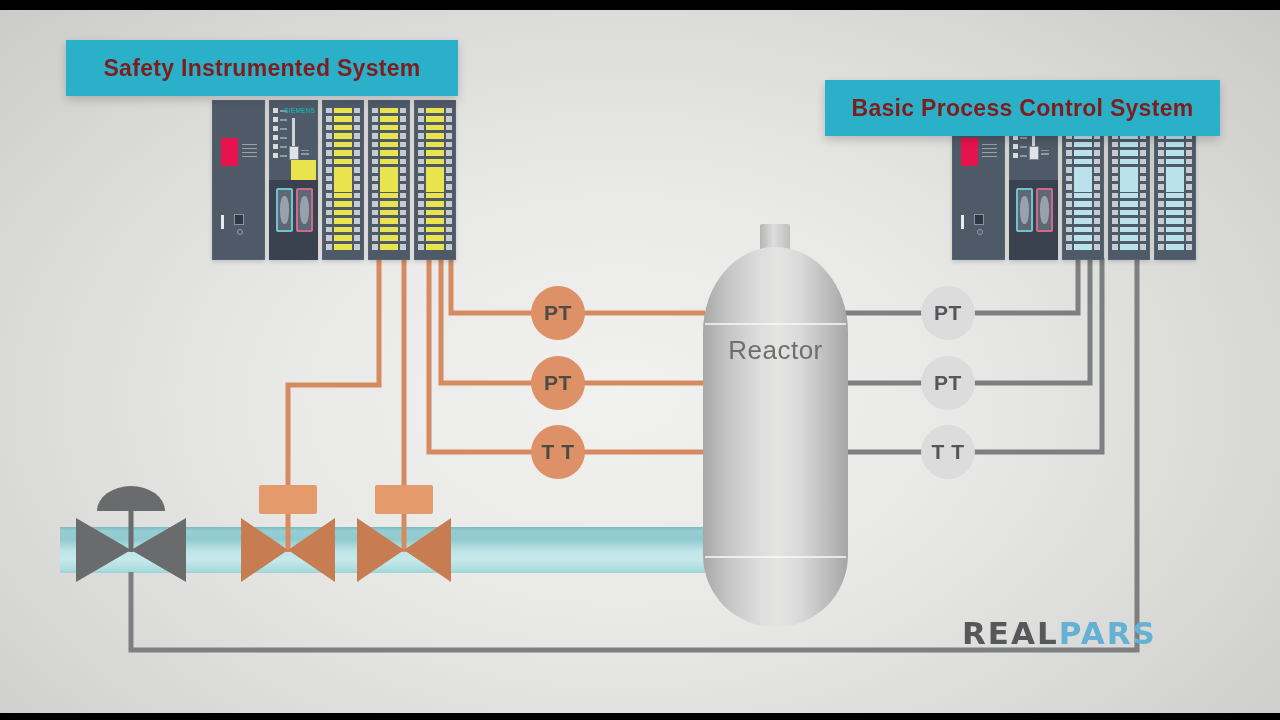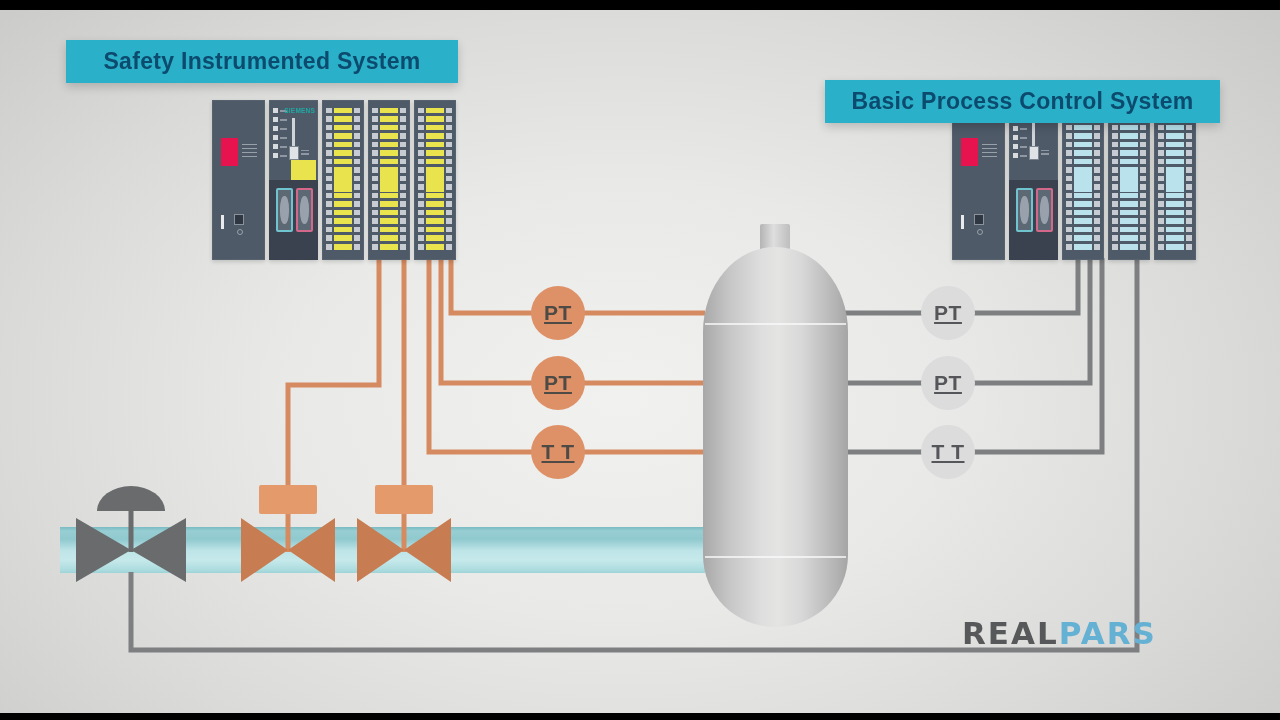--- a/index.html
+++ b/index.html
@@ -8,22 +8,22 @@
     font-family:"Liberation Sans", sans-serif;
     background:
       radial-gradient(ellipse 950px 620px at 620px 400px,
         #f1f1f0 0%, #e9e9e8 35%, #dadad9 65%, #c6c6c5 100%);
   }
   .bar { position:absolute; left:0; width:1280px; background:#000; z-index:10; }
   #bar-top { top:0; height:10px; }
   #bar-bottom { top:713px; height:7px; }
 
   .header-box {
-    position:absolute; top:40px; height:43px; z-index:6;
-    background:#2ab1c9; color:#0c4a6e; font-size:23px; font-weight:700;
+    position:absolute; top:40px; height:56px; z-index:6;
+    background:#2ab1c9; color:#7f1d1d; font-size:23px; font-weight:700;
     display:flex; align-items:center; justify-content:center;
     letter-spacing:0.3px; box-shadow:0 4px 9px rgba(0,0,0,0.18);
   }
   #hdr-sis { left:66px; width:392px; }
   #hdr-bpcs { left:825px; width:395px;margin-top:40px; }
 
   
   .rack { position:absolute; top:100px; height:160px; display:flex; gap:4px; z-index:5; }
   #rack-sis { left:212px; --stripe:#e9e44d; }
   #rack-bpcs { left:952px; --stripe:#b9e2ec; }
@@ -74,21 +74,21 @@
   #reactor { position:absolute; left:703px; top:247px; width:145px; height:380px; z-index:3;
     border-radius:72px 72px 72px 72px / 85px 85px 72px 72px;
     background:linear-gradient(to right,#a8a8a8 0%,#c6c6c6 18%,#dedede 40%,#e4e4e3 52%,#d8d8d8 68%,#b3b3b3 92%,#a5a5a5 100%); }
   #reactor .seam { position:absolute; left:2px; right:2px; height:2px; background:rgba(250,250,250,0.75); }
   #reactor .seam.s1 { top:76px; } #reactor .seam.s2 { top:309px; }
   #reactor .rlabel { position:absolute; top:88px; width:100%; text-align:center;
     font-size:26px; color:#6e6e6e; letter-spacing:0.5px; }
 
   .tx { position:absolute; width:54px; height:54px; border-radius:50%; z-index:4;
     display:flex; align-items:center; justify-content:center;
-    font-weight:bold; font-size:21px; letter-spacing:0.5px;text-decoration:underline; }
+    font-weight:bold; font-size:21px; letter-spacing:0.5px; }
   .tx.sis { background:#de9166; color:#4e4a46; }
   .tx.bpcs { background:#dcdcdc; color:#55565a; }
 
   #logo { position:absolute; left:962px; top:616px; z-index:6;
     font-family:"DejaVu Sans", sans-serif; font-size:31px; font-weight:800;
     letter-spacing:2px; transform:scaleY(0.95); }
   #logo .real { color:#57585a; } #logo .pars { color:#64b1d4; }
 </style>
 </head>
 <body>
@@ -133,20 +133,21 @@
     <rect x="375" y="485" width="58" height="29" rx="2" fill="#e59a6b"></rect>
     <polygon points="357,518 404,550 357,582" fill="#c77c51"></polygon>
     <polygon points="451,518 404,550 451,582" fill="#c77c51"></polygon>
   </g>
 </svg>
 
 <div id="nozzle"></div>
 <div id="reactor">
   <div class="seam s1"></div>
   <div class="seam s2"></div>
+  <div class="rlabel">Reactor</div>
 </div>
 
 <div class="tx sis" style="left:531px; top:286px;">PT</div>
 <div class="tx sis" style="left:531px; top:356px;">PT</div>
 <div class="tx sis" style="left:531px; top:425px;">T T</div>
 
 <div class="tx bpcs" style="left:921px; top:286px;">PT</div>
 <div class="tx bpcs" style="left:921px; top:356px;">PT</div>
 <div class="tx bpcs" style="left:921px; top:425px;">T T</div>
 

